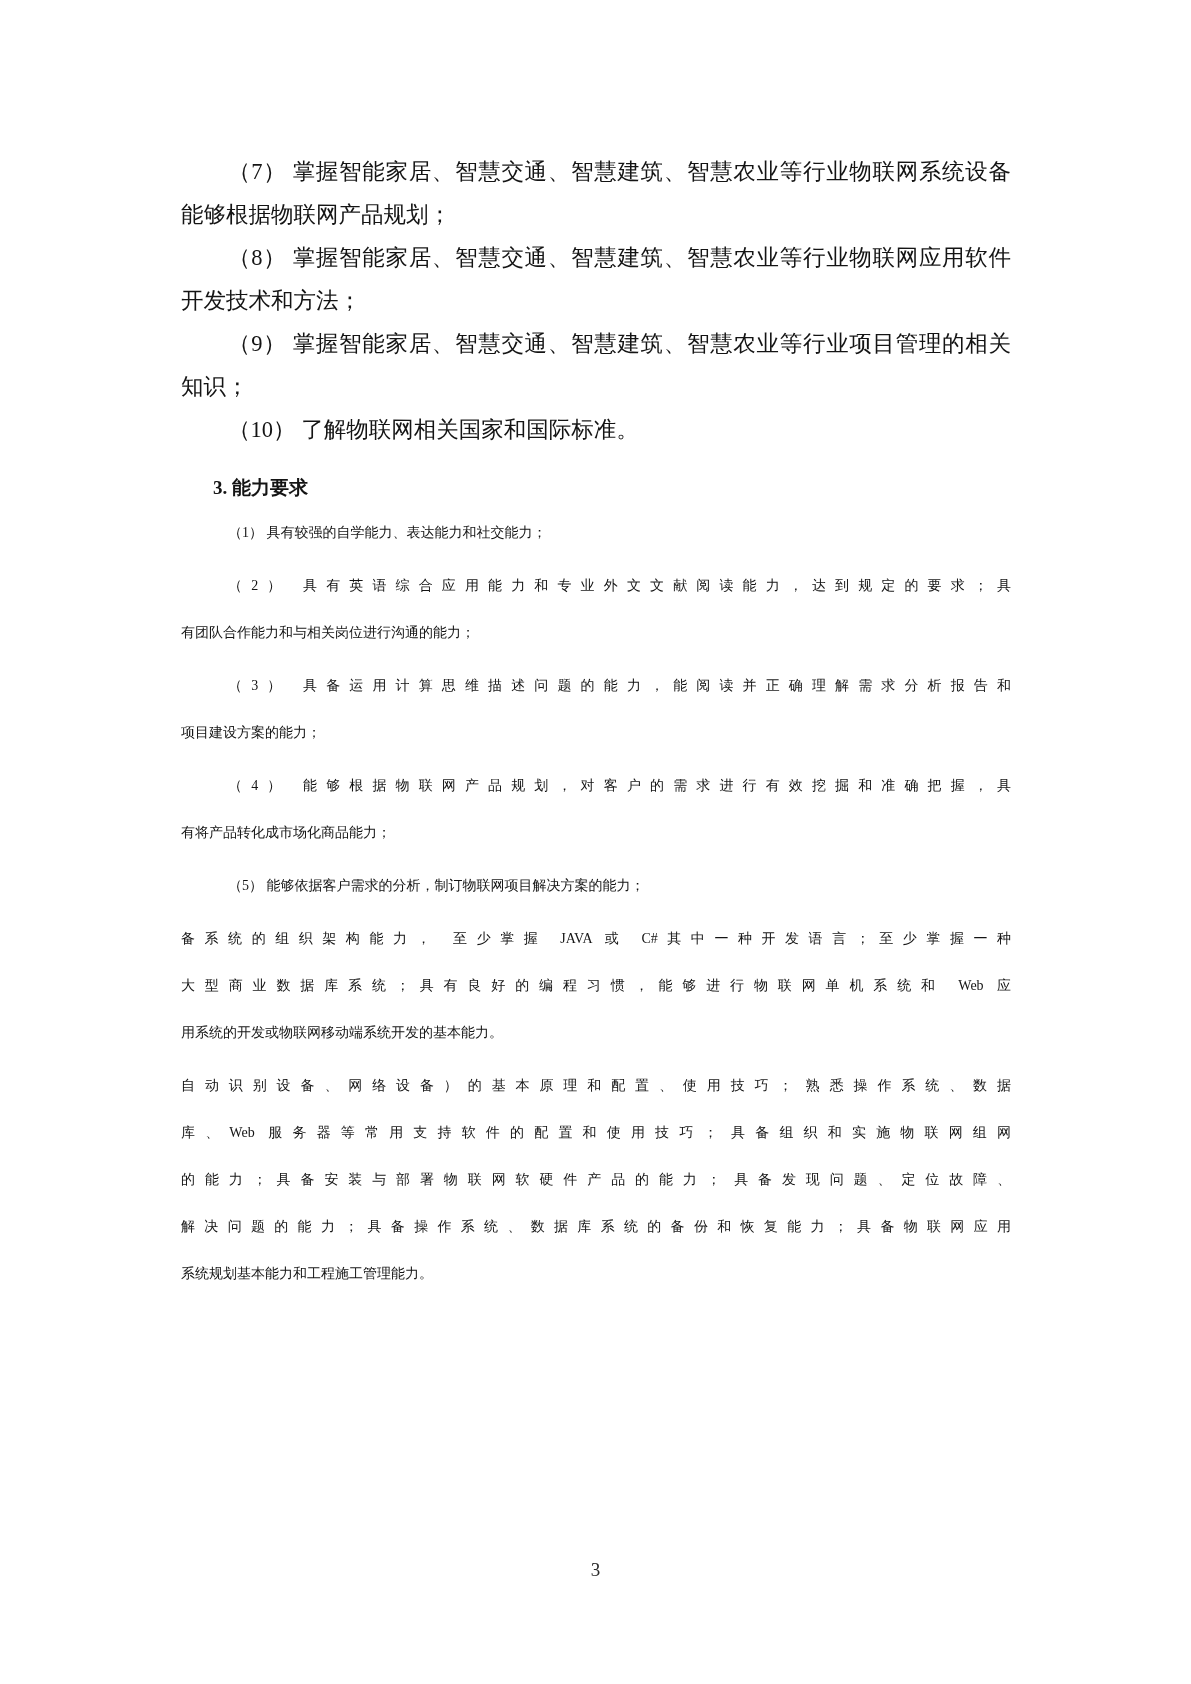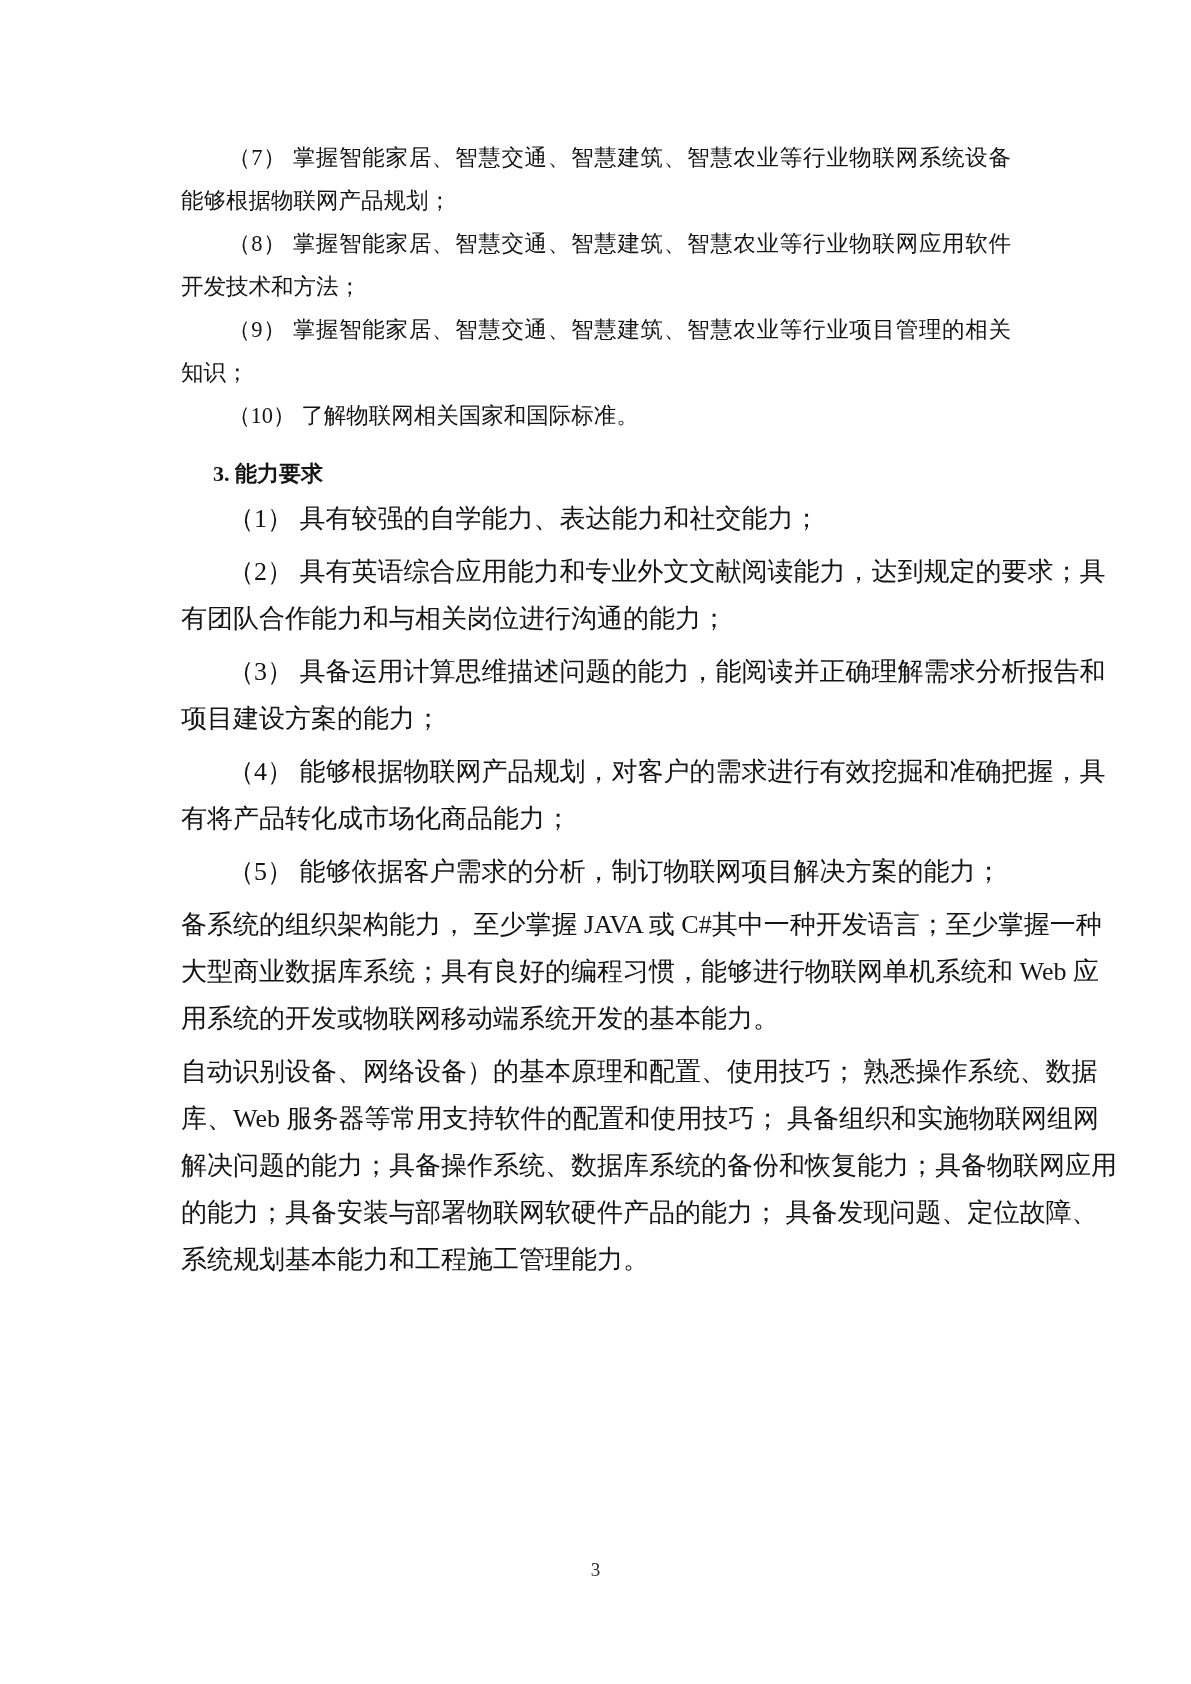--- a/index.html
+++ b/index.html
@@ -11,46 +11,46 @@
     width: 1191px;
     height: 1684px;
     position: relative;
     overflow: hidden;
     font-family: "Liberation Serif", "DejaVu Serif", serif;
     color: #141414;
   }
   .content {
     position: absolute;
     left: 181px;
-    top: 136px;
+    top: 150px;
     width: 830px;
   }
   
   .kline {
     font-size: 22.5px;
     line-height: 43px;
     text-align: justify;
     white-space: nowrap;
   }
   .aline {
-    font-size: 26px;
+    font-size: 14px;
     line-height: 47px;
     text-align: justify;
     white-space: nowrap;
   }
   .fill {
     text-align-last: justify;
   }
   .indent {
     padding-left: 47px;
   }
   .heading {
     margin-top: 15px;
     padding-left: 32px;
-    font-size: 22px;
+    font-size: 19px;
     font-weight: bold;
     line-height: 43px;
     white-space: nowrap;
   }
   .apara + .apara { margin-top: 6px; }
   .bold { font-weight: bold; }
   .footer {
     position: absolute;
     top: 1556px;
     left: 0;
@@ -105,21 +105,21 @@
       <div class="aline indent">（5） 能够依据客户需求的分析，制订物联网项目解决方案的能力；</div>
     </div>
     <div class="apara">
       <div class="aline fill">备系统的组织架构能力， 至少掌握 JAVA 或 C#其中一种开发语言；至少掌握一种</div>
       <div class="aline fill">大型商业数据库系统；具有良好的编程习惯，能够进行物联网单机系统和 Web 应</div>
       <div class="aline">用系统的开发或物联网移动端系统开发的基本能力。</div>
     </div>
     <div class="apara">
       <div class="aline fill">自动识别设备、网络设备）的基本原理和配置、使用技巧； 熟悉操作系统、数据</div>
       <div class="aline fill">库、Web 服务器等常用支持软件的配置和使用技巧； 具备组织和实施物联网组网</div>
+      <div class="aline fill">的能力；具备安装与部署物联网软硬件产品的能力； 具备发现问题、定位故障、</div>
       <div class="aline fill">解决问题的能力；具备操作系统、数据库系统的备份和恢复能力；具备物联网应用</div>
-      <div class="aline fill">的能力；具备安装与部署物联网软硬件产品的能力； 具备发现问题、定位故障、</div>
       <div class="aline">系统规划基本能力和工程施工管理能力。</div>
     </div>
   </div>
 
 </div>
 
 <div class="footer">3</div>
 
 </body></html>

